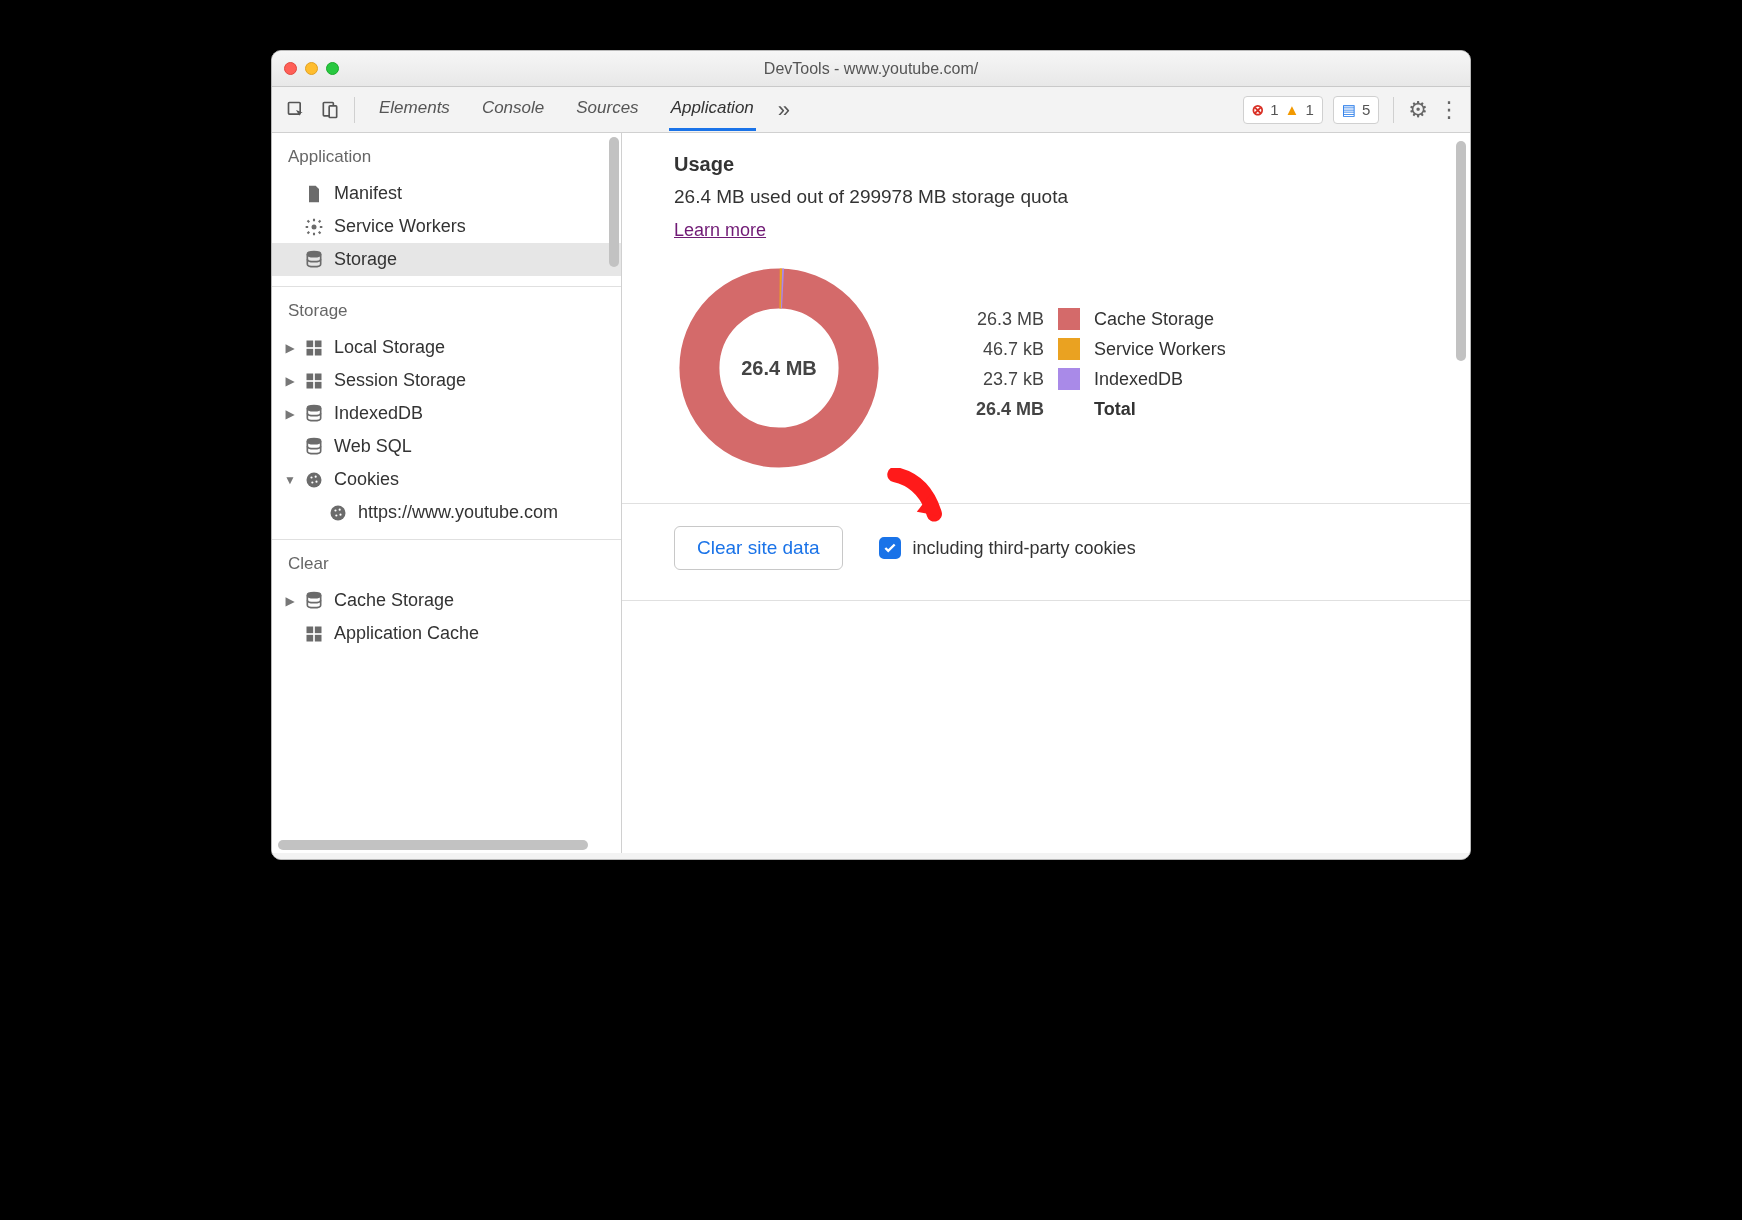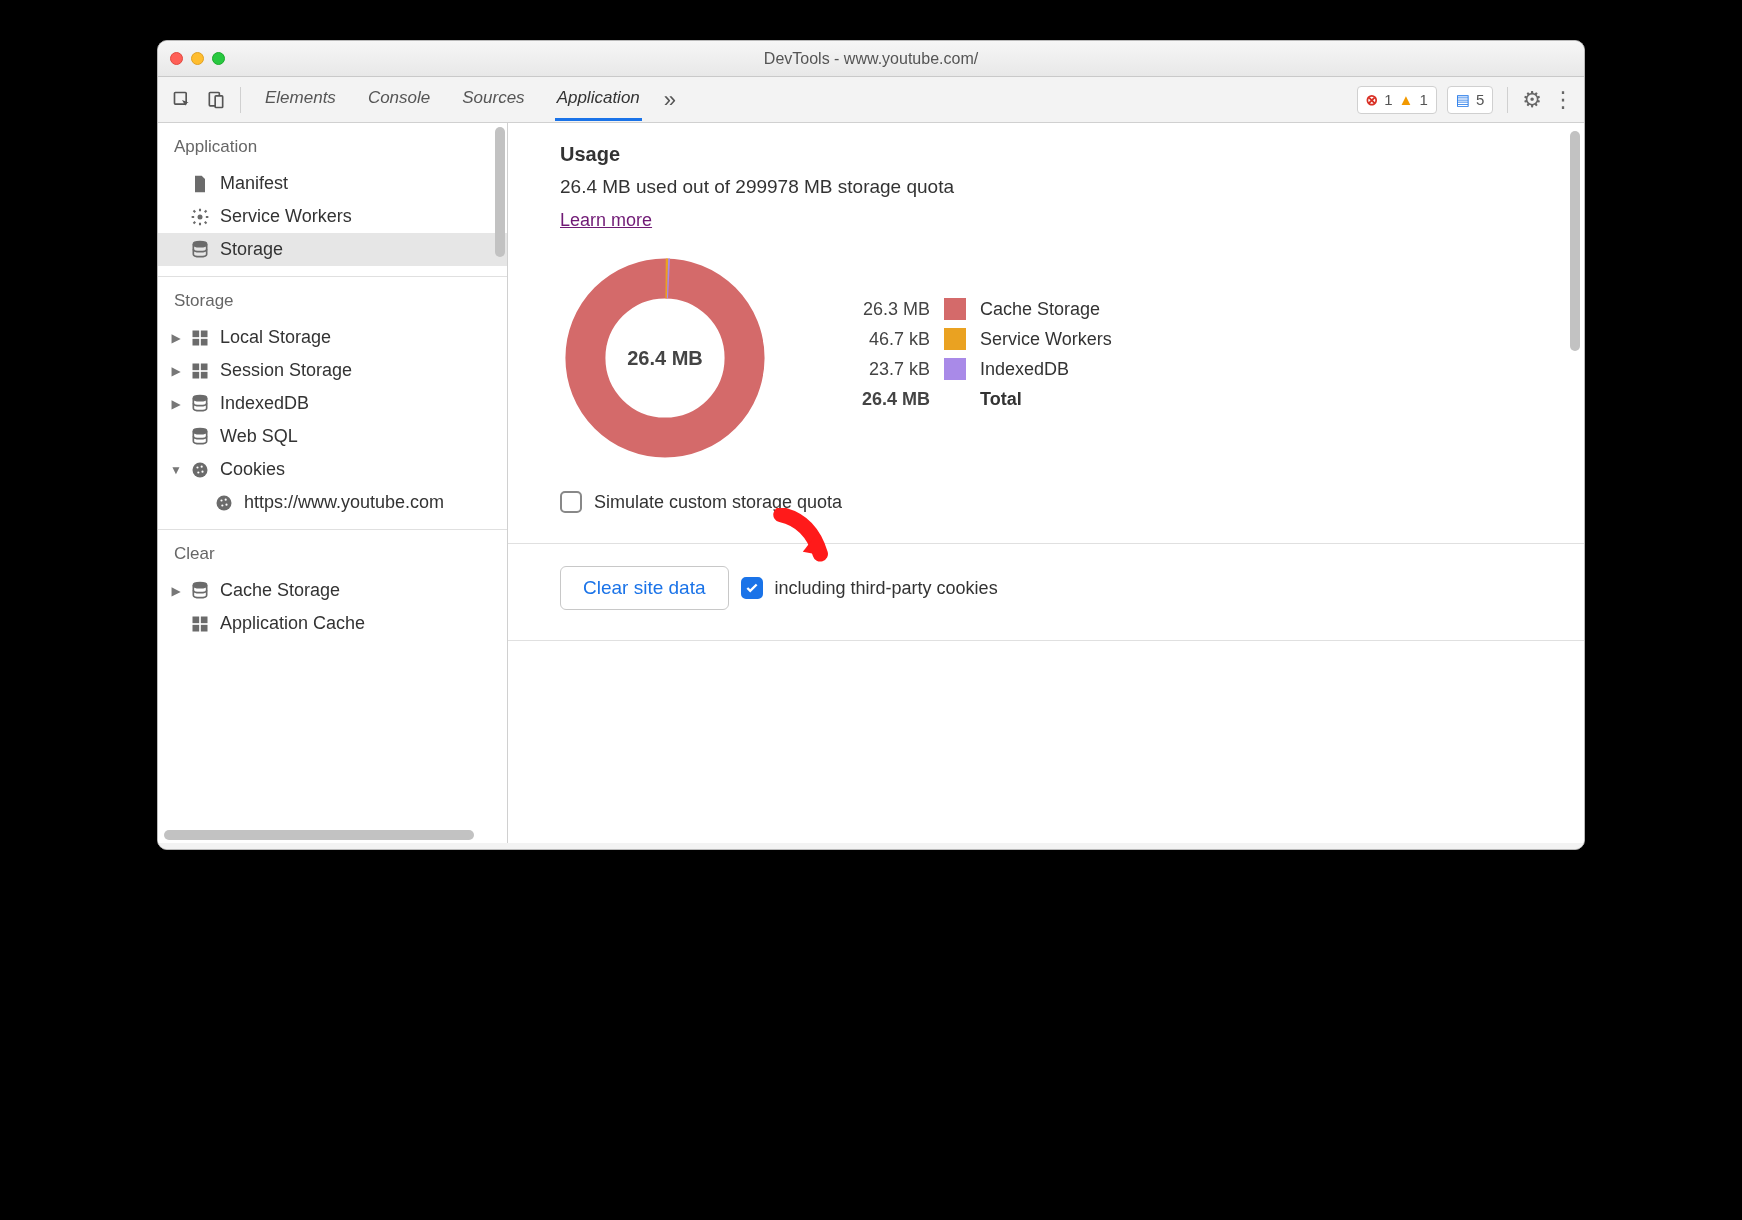--- a/index.html
+++ b/index.html
@@ -7,26 +7,27 @@
     background: #000;
     font-family: -apple-system, BlinkMacSystemFont, "Helvetica Neue", Arial, sans-serif;
     width: 1742px;
     height: 1220px;
     display: flex;
     align-items: flex-start;
     justify-content: center;
     padding-top: 40px;
   }
   .window {
-    width: 1428px;
+    width: 1200px;
     background: #f3f3f3;
     border-radius: 10px;
     box-shadow: 0 30px 80px rgba(0,0,0,0.6);
     overflow: hidden;
     border: 1px solid #b9b9b9;
+    margin-top: 10px;
   }
   
   .titlebar {
     height: 36px;
     background: linear-gradient(#f6f6f6,#e8e8e8);
     border-bottom: 1px solid #c9c9c9;
     display: flex;
     align-items: center;
     position: relative;
   }
@@ -110,21 +111,21 @@
   .legend .sw { width:22px; height:22px;}
   .legend .lbl { color:#333;}
   .legend .total .val,.legend .total .lbl { font-weight:700;}
   .sim-row { display:flex; align-items:center; gap:12px; margin-top:28px; font-size:18px; color:#333;}
   .chk {
     width:22px; height:22px; border:2px solid #888; border-radius:5px; background:#fff; display:inline-flex; align-items:center; justify-content:center;
   }
   .chk.checked { background:#1a73e8; border-color:#1a73e8; color:#fff;}
   .hr { height:1px; background:#e0e0e0; margin: 30px -52px 0 -52px;}
   .clear-row {
-    display:flex; align-items:center; gap:12px; padding: 22px 0 30px 0; position:relative;
+    display:flex; align-items:center; gap:36px; padding: 22px 0 30px 0; position:relative;
   }
   .btn-clear {
     border:1px solid #c8c8c8; background:#fff; color:#1a73e8; font-size:19px;
     padding:10px 22px; border-radius:6px; font-weight:500;
   }
   .third-row { display:flex; align-items:center; gap:12px; font-size:18px; color:#333;}
   
   .arrow {
     position:absolute; left:210px; top:-36px; width:70px; height:70px; transform:rotate(0deg);
   }
@@ -366,24 +367,20 @@
               <span class="lbl">IndexedDB</span>
             </div>
             <div class="row total">
               <span class="val">26.4 MB</span>
               <span class="sw" style="background:transparent"></span>
               <span class="lbl">Total</span>
             </div>
           </div>
         </div>
 
-        <div class="sim-row">
-          <span class="chk"></span>
-          <span>Simulate custom storage quota</span>
-        </div>
 
         <div class="hr"></div>
 
         <div class="clear-row">
           <svg class="arrow" viewBox="0 0 64 64">
             <path d="M10 6 C 28 10, 40 22, 46 42" stroke="#ff1a1a" stroke-width="14" fill="none" stroke-linecap="round"></path>
             <path d="M30 40 L52 44 L44 22 Z" fill="#ff1a1a"></path>
           </svg>
           <button class="btn-clear">Clear site data</button>
           <div class="third-row">

